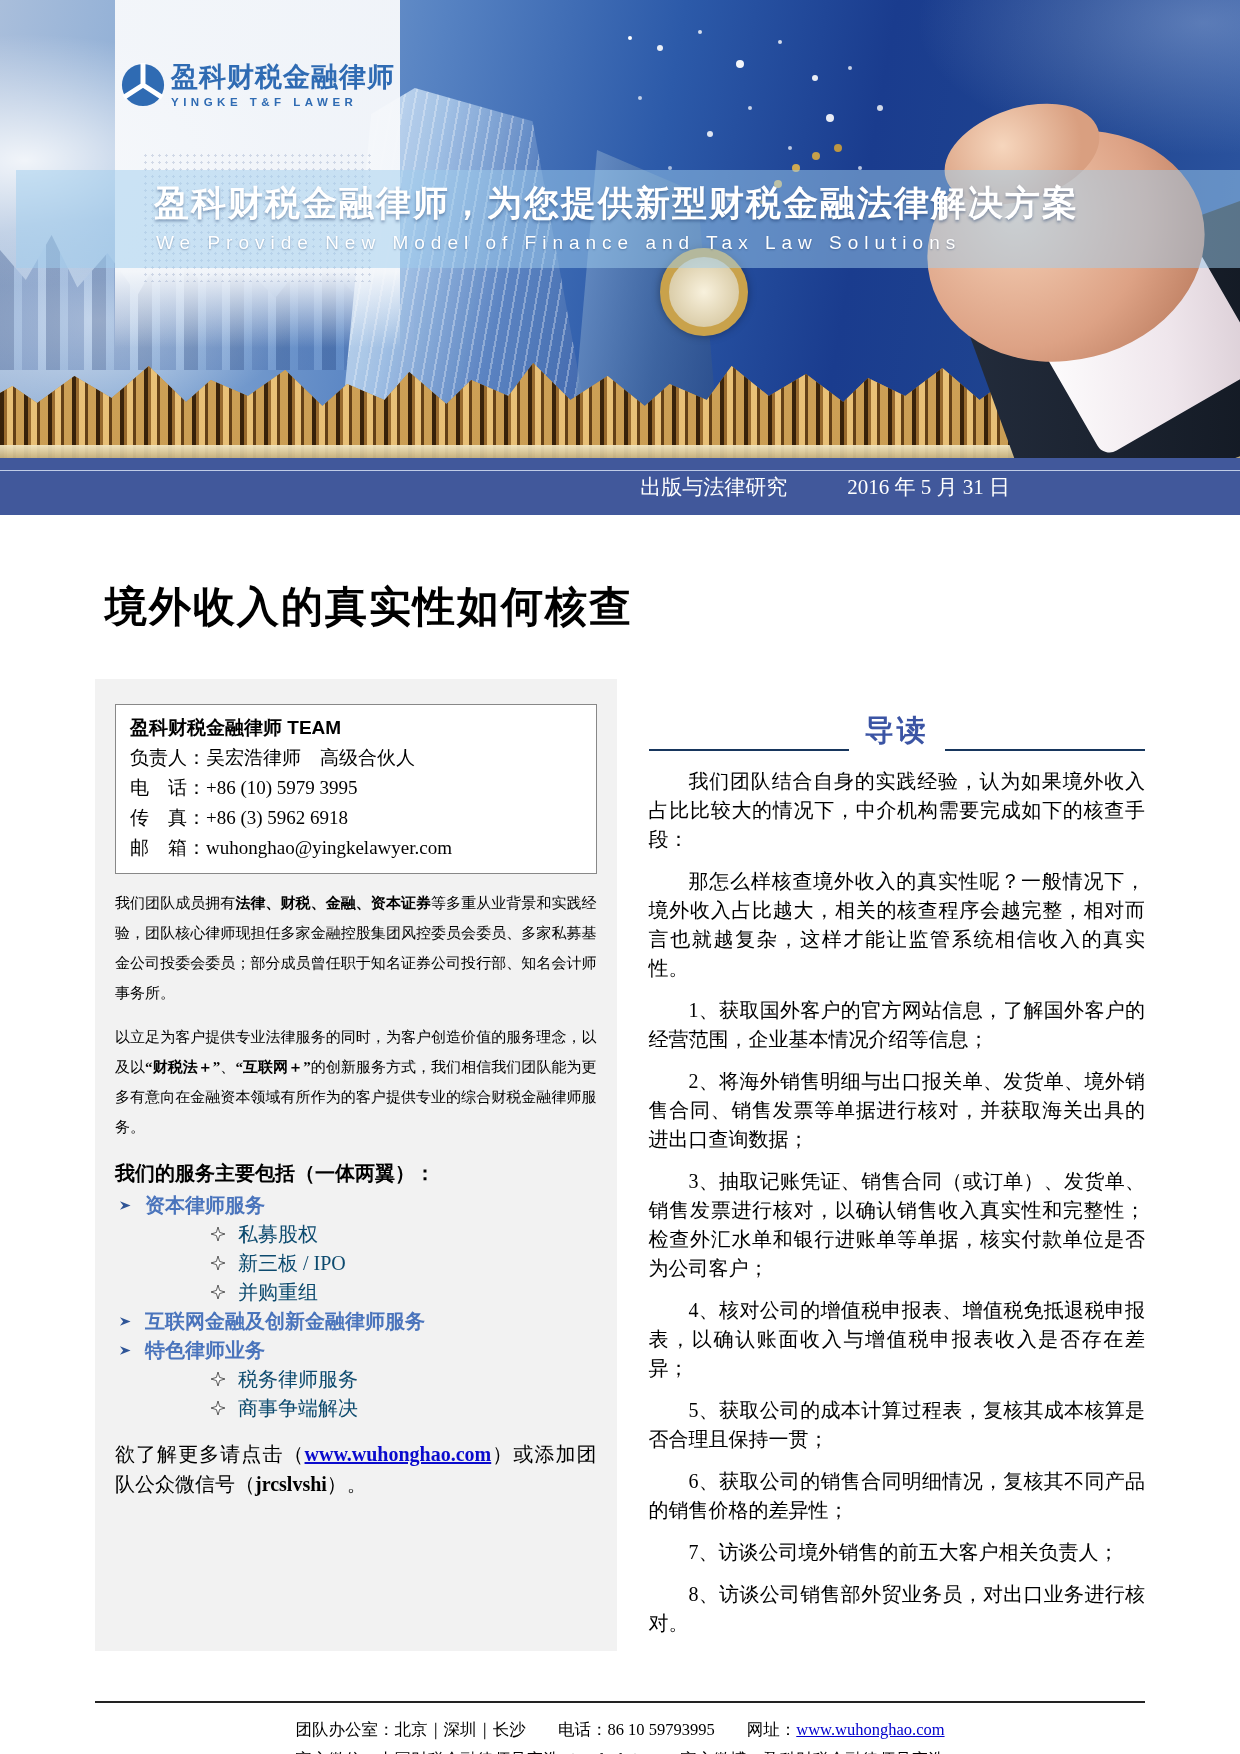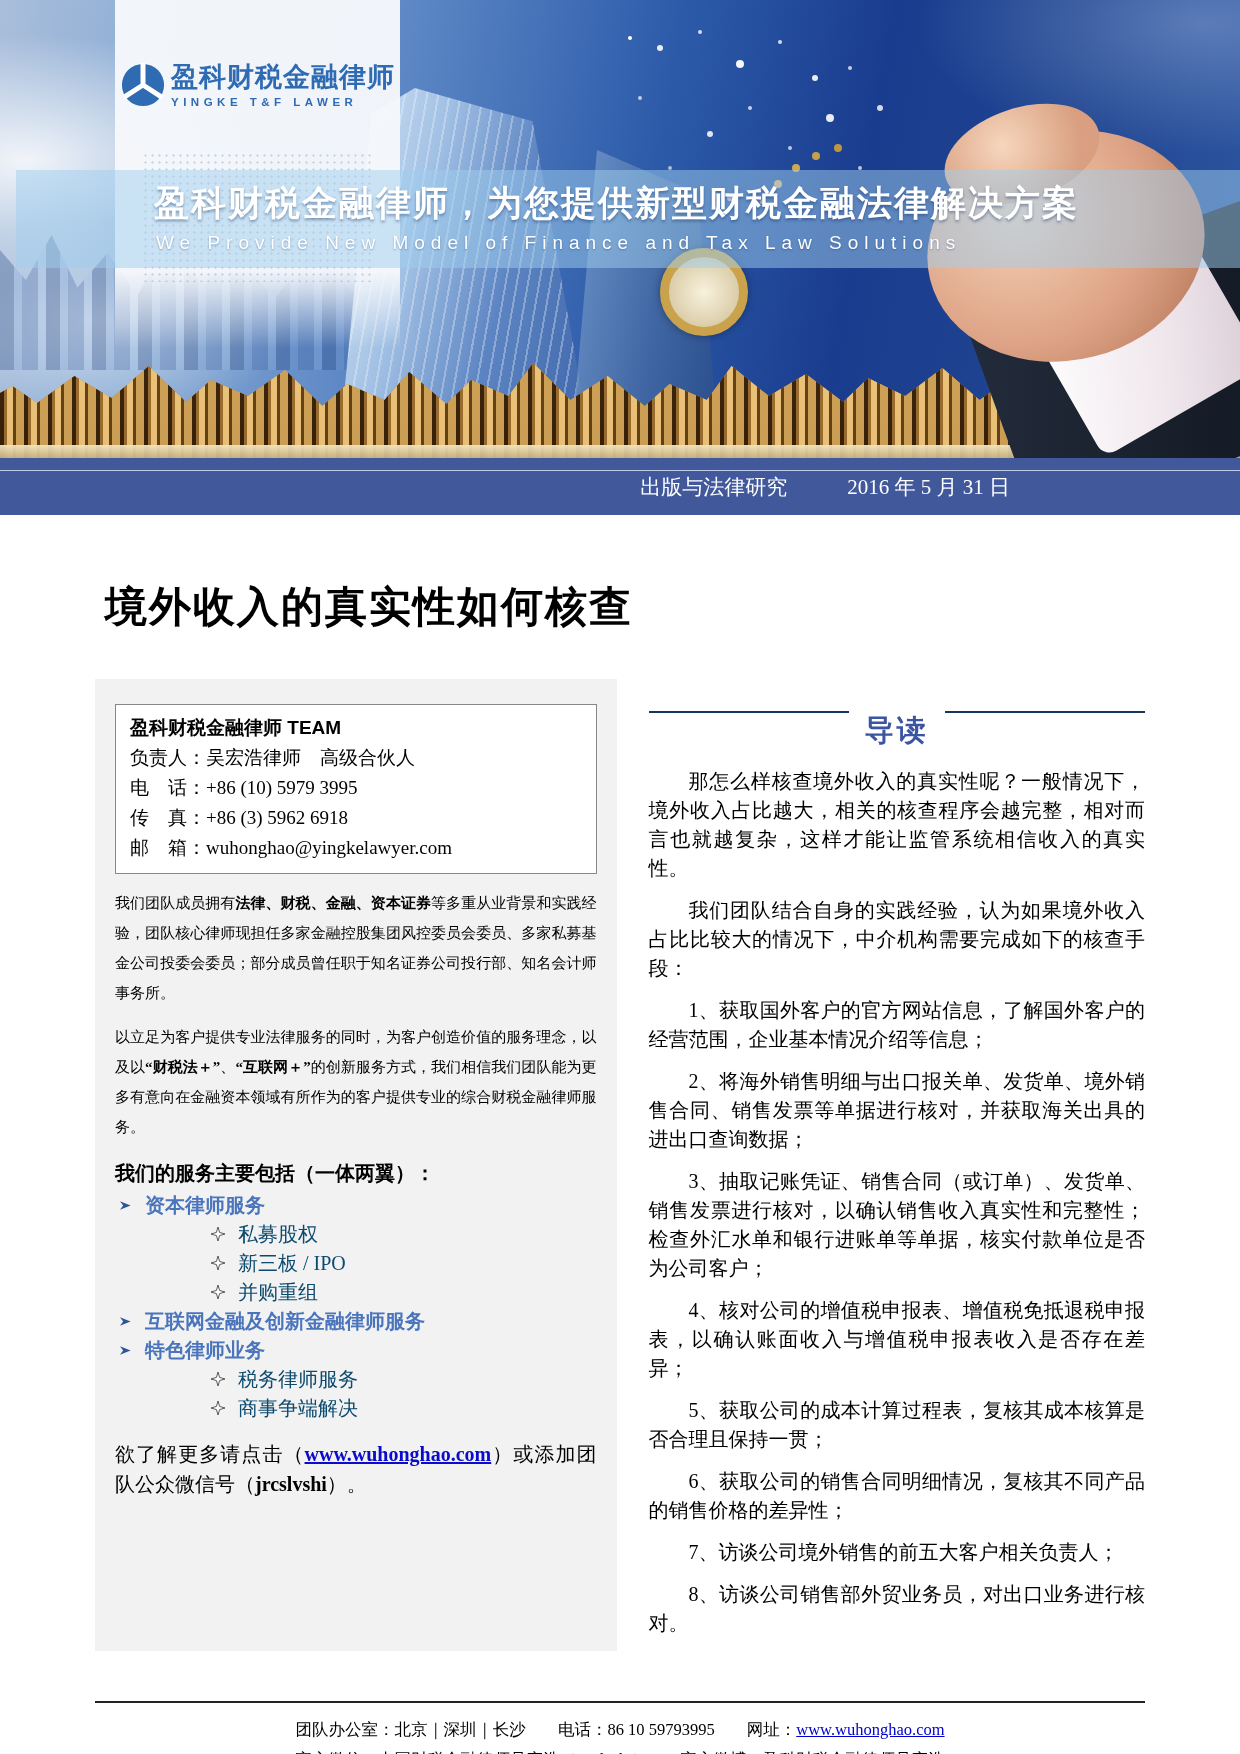--- a/index.html
+++ b/index.html
@@ -89,21 +89,21 @@
   .svc-head { font-family:"Liberation Sans", sans-serif; font-weight:bold; font-size:20px; margin-top:18px; }
   .svc { list-style:none; margin-top:4px; }
   .svc li { display:flex; align-items:center; line-height:29px; font-size:20px; }
   .svc li.l1 { padding-left:4px; color:#4a74bc; font-family:"Liberation Sans", sans-serif; font-weight:bold; }
   .svc li.l2 { padding-left:96px; color:#0c4a6e; }
   .b-ic { display:inline-block; margin-right:13px; flex:0 0 auto; }
   .more { font-size:20px; line-height:30px; text-align:justify; margin-top:16px; }
   .more a { color:#0b0bcd; font-weight:bold; text-decoration:underline; }
   .wx-id { font-weight:bold; }
 
-  .guide-head { display:flex; align-items:flex-start; gap:16px; margin:14px 0 16px; }
+  .guide-head { display:flex; align-items:flex-end; gap:16px; margin:14px 0 16px; }
   .guide-head .line { flex:1; height:2px; background:#17365d; }
   .guide-title { color:#3b54a4; font-family:"Liberation Sans", sans-serif; font-weight:bold; font-size:29px; letter-spacing:3px; }
   .rp { font-size:20px; line-height:29px; text-align:justify; text-indent:2em; margin-bottom:13px; }
 
   
   .footer-rule { margin:50px 0 0 95px; width:1050px; height:2px; background:#222; }
   .footer { margin-top:12px; text-align:center; font-size:16.5px; line-height:30px; }
   .footer .seg { margin:7px 14px; }
   .footer a { color:#0000cd; text-decoration:underline; }
 </style>
@@ -231,22 +231,22 @@
 
       <p class="more"><span>欲了解更多请点击（</span><a>www.wuhonghao.com</a><span>）或添加团队公众微信号（</span><span class="wx-id">jrcslvshi</span><span>）。</span></p>
     </div>
 
     <div class="right-col">
       <div class="guide-head">
         <span class="line"></span>
         <span class="guide-title">导读</span>
         <span class="line"></span>
       </div>
+      <p class="rp">我们团队结合自身的实践经验，认为如果境外收入占比比较大的情况下，中介机构需要完成如下的核查手段：</p>
       <p class="rp">那怎么样核查境外收入的真实性呢？一般情况下，境外收入占比越大，相关的核查程序会越完整，相对而言也就越复杂，这样才能让监管系统相信收入的真实性。</p>
-      <p class="rp">我们团队结合自身的实践经验，认为如果境外收入占比比较大的情况下，中介机构需要完成如下的核查手段：</p>
       <p class="rp">1、获取国外客户的官方网站信息，了解国外客户的经营范围，企业基本情况介绍等信息；</p>
       <p class="rp">2、将海外销售明细与出口报关单、发货单、境外销售合同、销售发票等单据进行核对，并获取海关出具的进出口查询数据；</p>
       <p class="rp">3、抽取记账凭证、销售合同（或订单）、发货单、销售发票进行核对，以确认销售收入真实性和完整性；检查外汇水单和银行进账单等单据，核实付款单位是否为公司客户；</p>
       <p class="rp">4、核对公司的增值税申报表、增值税免抵退税申报表，以确认账面收入与增值税申报表收入是否存在差异；</p>
       <p class="rp">5、获取公司的成本计算过程表，复核其成本核算是否合理且保持一贯；</p>
       <p class="rp">6、获取公司的销售合同明细情况，复核其不同产品的销售价格的差异性；</p>
       <p class="rp">7、访谈公司境外销售的前五大客户相关负责人；</p>
       <p class="rp">8、访谈公司销售部外贸业务员，对出口业务进行核对。</p>
     </div>
   </div>

